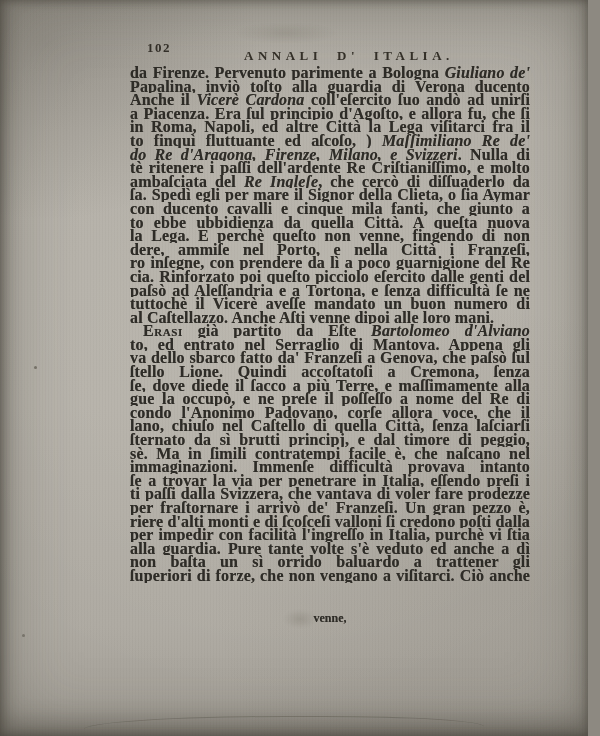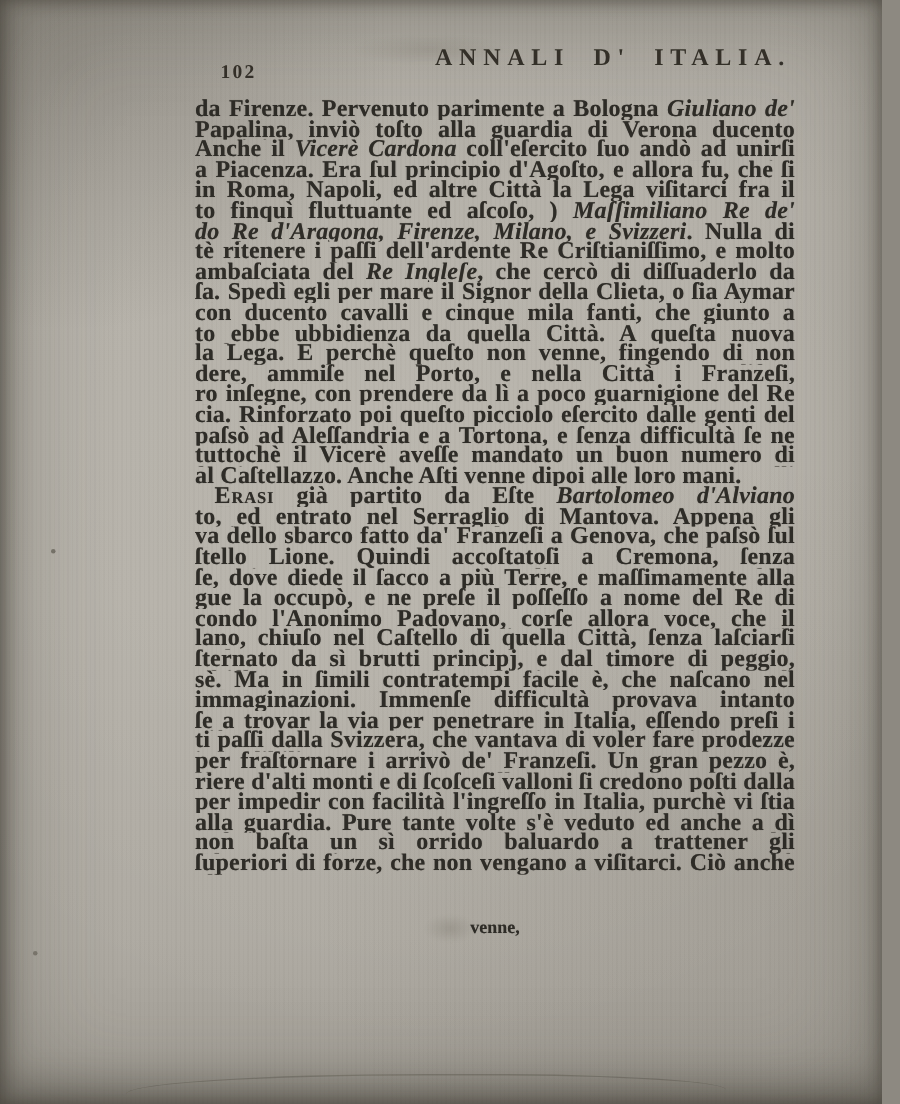--- a/index.html
+++ b/index.html
@@ -21,24 +21,23 @@
       inset 0 0 70px rgba(58,54,46,0.38),
       inset 0 0 10px rgba(48,44,38,0.45),
       inset 0 -14px 22px rgba(48,44,38,0.30),
       inset 6px 0 14px rgba(48,44,38,0.18);
   }
   .pageno{
     position:absolute;top:40px;left:147px;
     font-size:13px;letter-spacing:1.5px;color:#343029;
   }
   .running-title{
-    position:absolute;top:30px;left:244px;
-    font-size:16px;letter-spacing:4.5px;word-spacing:7px;color:#343029;
+    position:absolute;top:48px;left:244px;
+    font-size:13px;letter-spacing:4.5px;word-spacing:7px;color:#343029;
     white-space:nowrap;
-    margin-left:46px;
   }
   .text-block{
     position:absolute;top:66px;left:130px;width:400px;
     font-size:16px;line-height:13.6px;letter-spacing:0.15px;
     text-shadow:0 0 0.5px rgba(44,40,34,0.55);
   }
   .line{
     height:13.6px;overflow:hidden;
     text-align:justify;text-align-last:justify;
     white-space:normal;

